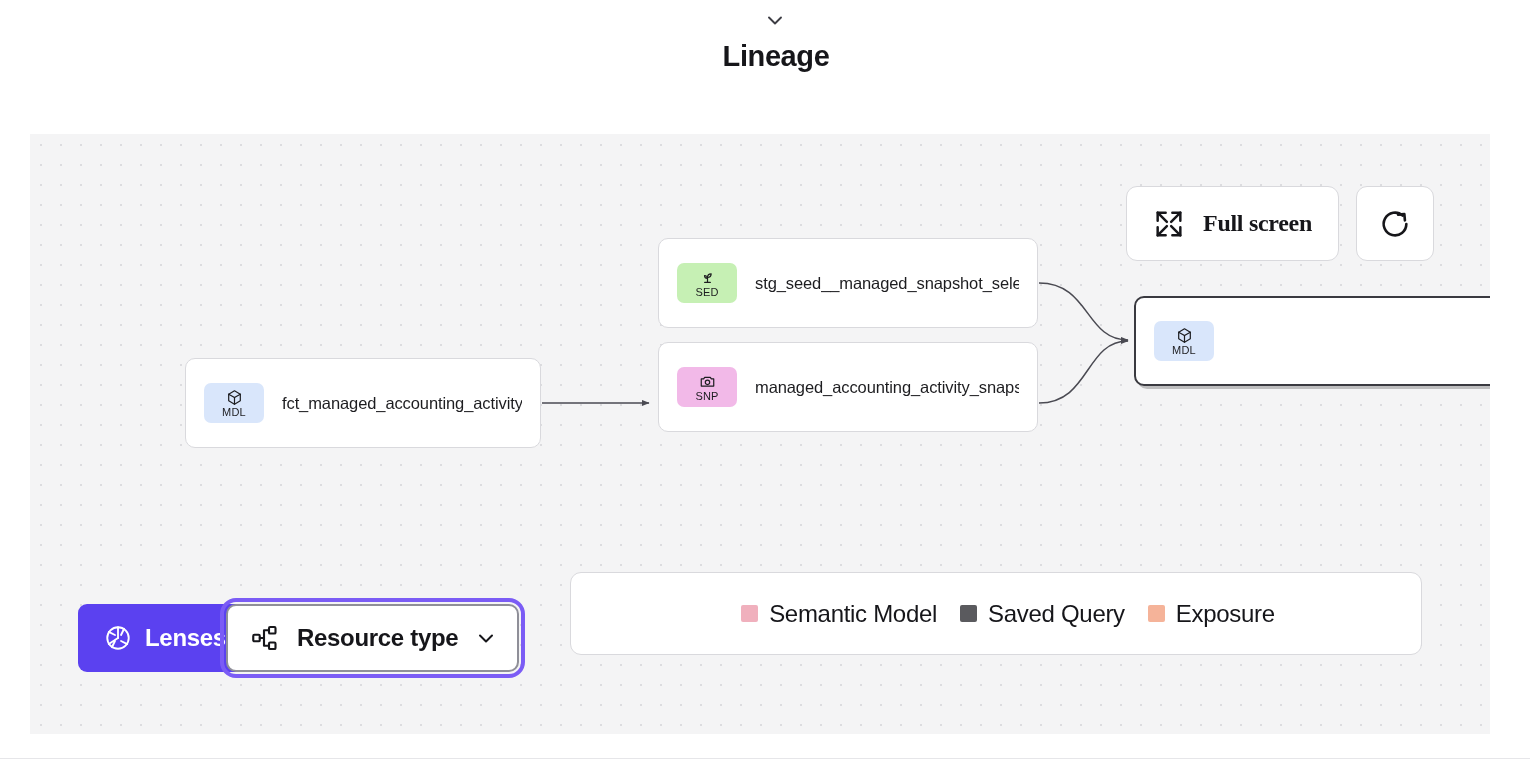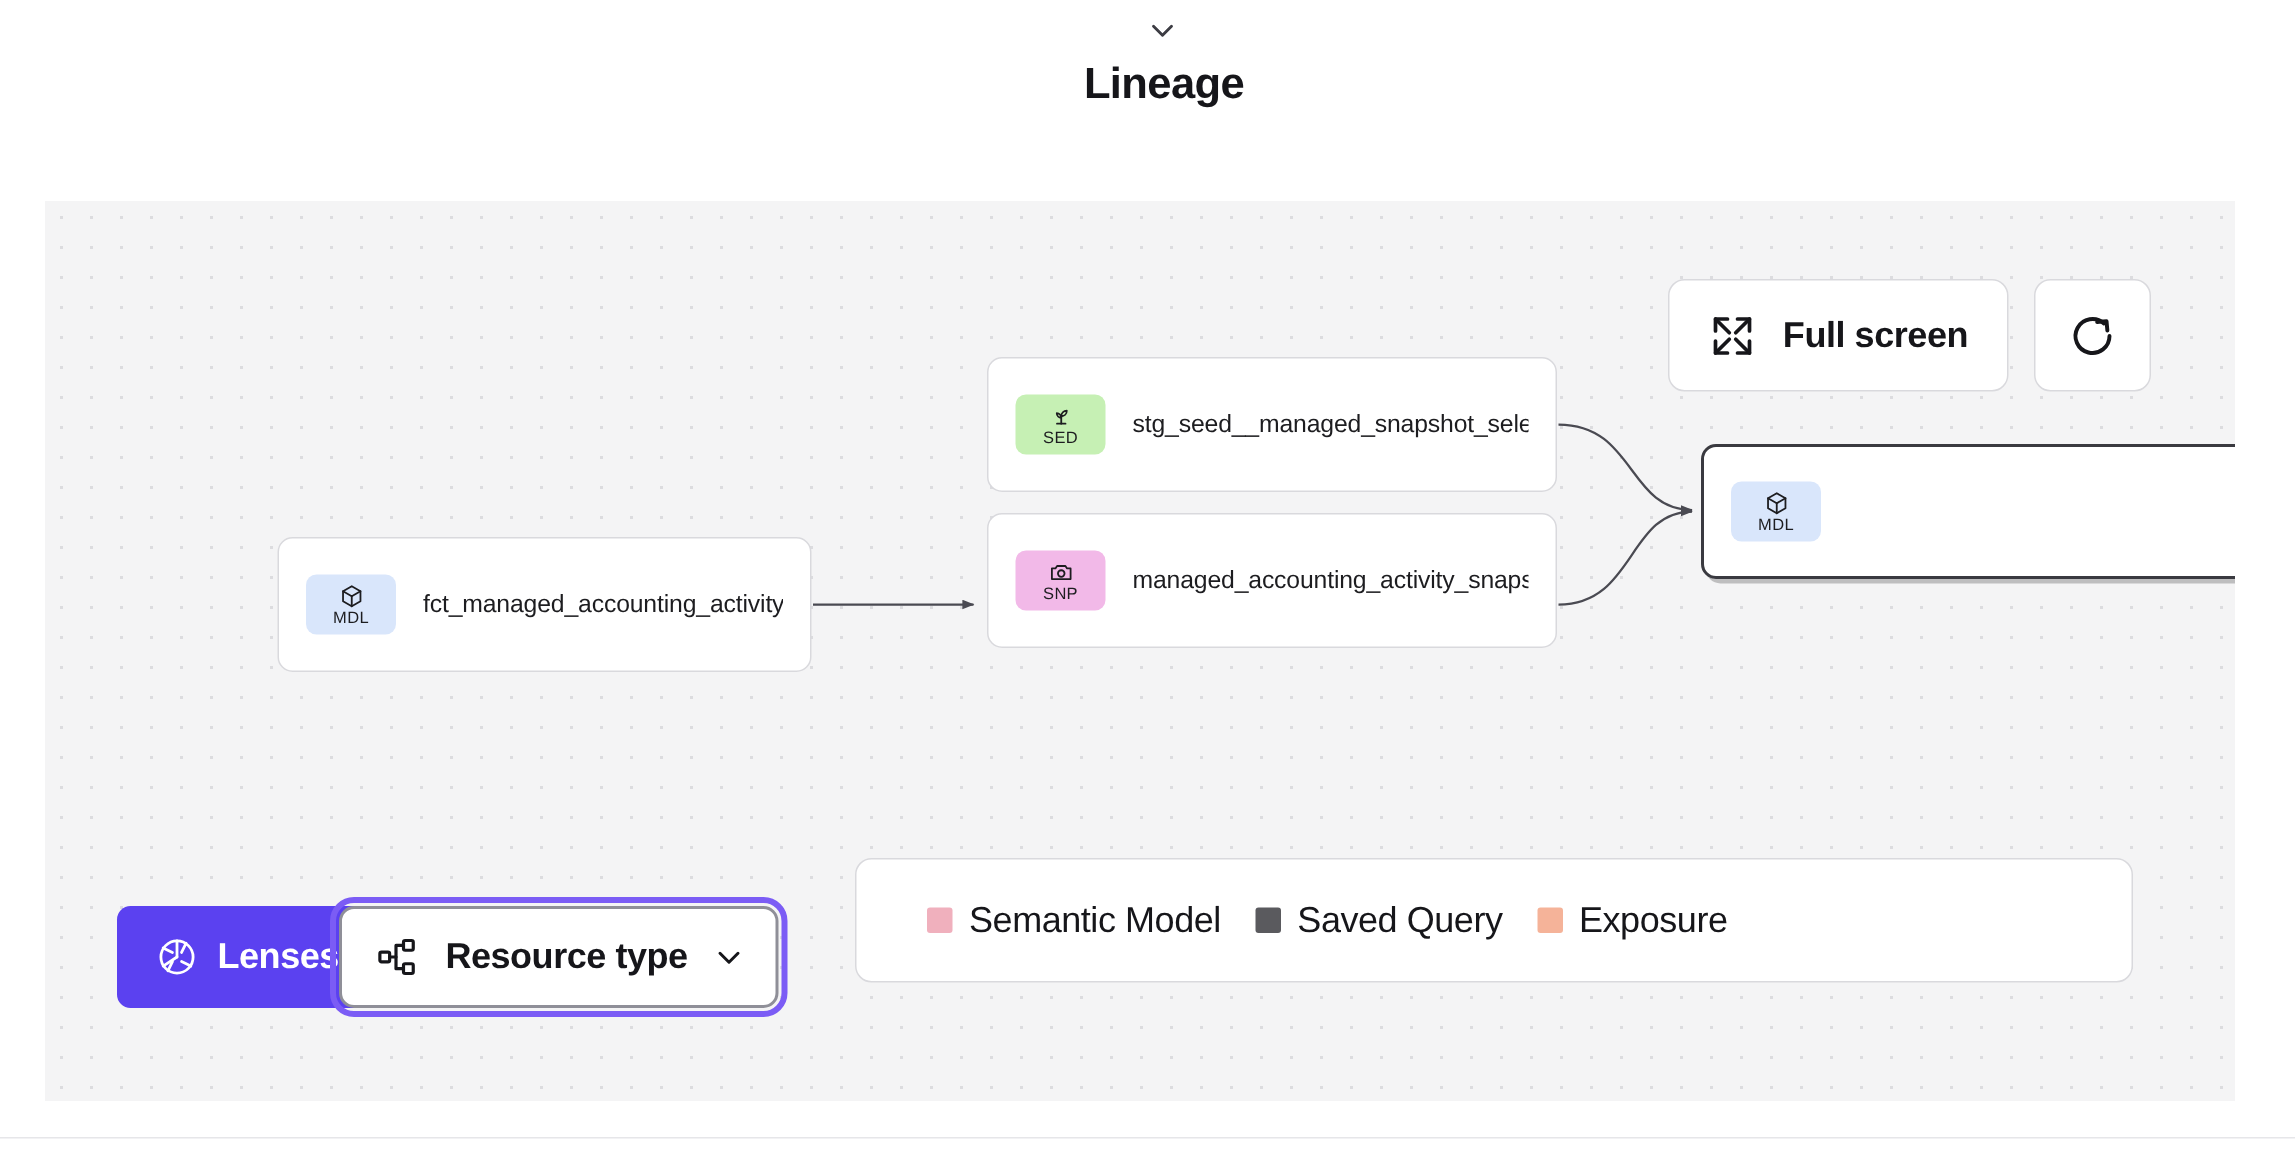--- a/index.html
+++ b/index.html
@@ -118,21 +118,21 @@
   .toolbar-btn {
     background: #ffffff;
     border: 1px solid #d9d9dd;
     border-radius: 11px;
     height: 75px;
     display: flex;
     align-items: center;
     justify-content: center;
     cursor: pointer;
   }
-  .toolbar-btn.wide { padding: 0 26px; gap: 18px; }
+  .toolbar-btn.wide { padding: 0 26px; gap: 18px; font-family: Liberation Serif, serif; }
   .toolbar-btn.square { width: 78px; }
   .toolbar-btn-label {
     font-size: 24px;
     font-weight: 700;
     color: #16161a;
     letter-spacing: -0.3px;
   }
   .toolbar-btn svg { display: block; }
 
   
@@ -192,21 +192,21 @@
     border: 1px solid #d9d9dd;
     border-radius: 11px;
     padding: 18px 0 18px 0;
   }
   .legend-row {
     display: flex;
     align-items: center;
     padding-left: 47px;
     height: 45px;
   }
-  .legend-row.second { padding-left: 47px; }
+  .legend-row.second { padding-left: 47px; justify-content: center; }
   .legend-item {
     display: flex;
     align-items: center;
     margin-right: 23px;
   }
   .legend-swatch {
     width: 17px; height: 17px;
     border-radius: 2px;
     flex: 0 0 auto;
   }

